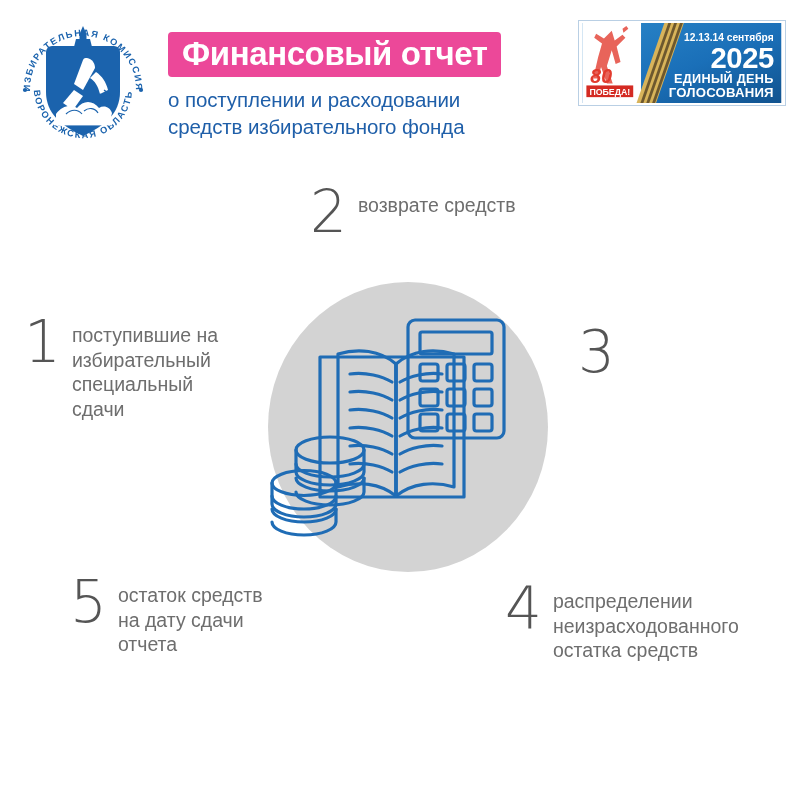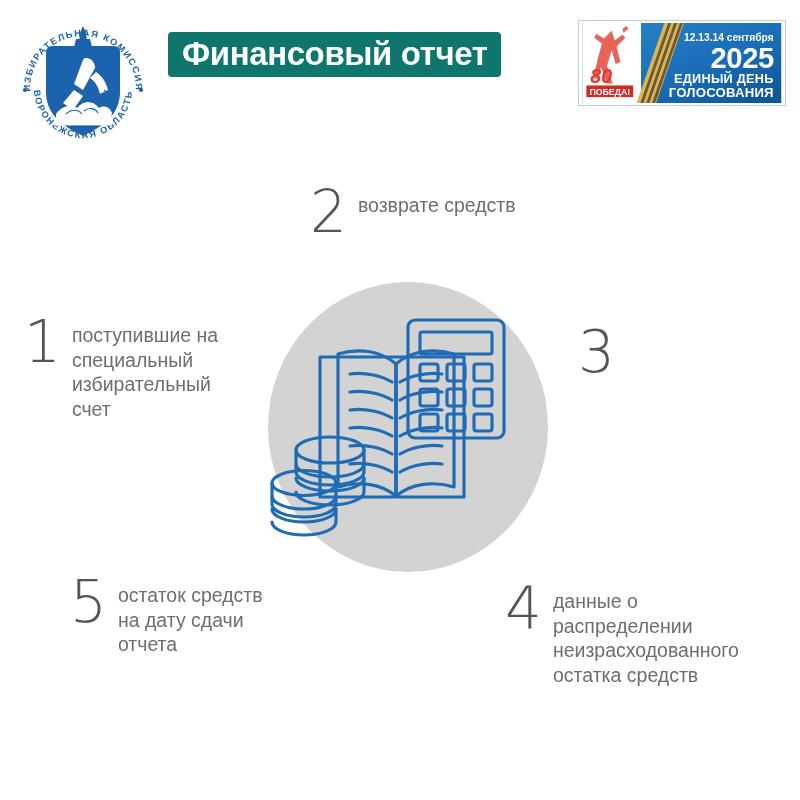--- a/index.html
+++ b/index.html
@@ -32,21 +32,21 @@
   .emblem svg { display: block; width: 150px; height: 150px; }
 
   
   .title-block {
     position: absolute;
     left: 168px; top: 32px;
     width: 400px;
   }
   .title-bar {
     display: inline-block;
-    background: #0f766e;
+    background: #ec4899;
     border-radius: 4px;
     padding: 5px 14px 7px 14px;
   }
   .title-bar .title-text {
     color: #ffffff;
     font-size: 33px;
     font-weight: bold;
     letter-spacing: -0.4px;
     line-height: 1.0;
     white-space: nowrap;
@@ -162,20 +162,24 @@
         <path d="M76 101 c5 -4 11 -3 14 2"></path>
       </g>
       <rect x="46" y="112" width="58" height="3.4" fill="#ffffff"></rect>
     </svg>
   </div>
 
   <div class="title-block">
     <div class="title-bar">
       <span class="title-text">Финансовый отчет</span>
     </div>
+    <div class="subtitle">
+      <span>о поступлении и расходовании</span>
+      <span>средств избирательного фонда</span>
+    </div>
   </div>
 
   <div class="vote-badge">
     <svg viewBox="0 0 204 82" xmlns="http://www.w3.org/2000/svg" aria-hidden="true">
       <defs>
         <linearGradient id="blueGrad" x1="0" y1="0" x2="1" y2="1">
           <stop offset="0%" stop-color="#2a86c9"></stop>
           <stop offset="55%" stop-color="#1a6fb8"></stop>
           <stop offset="100%" stop-color="#11538f"></stop>
         </linearGradient>
@@ -276,41 +280,40 @@
           <path d="M4 240 C4 247 18 253 36 253 C54 253 68 247 68 240 V227"></path>
         </g>
       </g>
     </svg>
   </div>
 
   <div class="item" id="item-1">
     <div class="num">1</div>
     <div class="txt">
       <span>поступившие на</span>
+      <span>избирательный</span>
       <span>специальный</span>
-      <span>избирательный</span>
-      <span>счет</span>
+      <span>сдачи</span>
     </div>
   </div>
 
   <div class="item" id="item-2">
     <div class="num">2</div>
     <div class="txt">
       <span>возврате средств</span>
     </div>
   </div>
 
   <div class="item" id="item-3">
     <div class="num">3</div>
   </div>
 
   <div class="item" id="item-4">
     <div class="num">4</div>
     <div class="txt">
-      <span>данные о</span>
       <span>распределении</span>
       <span>неизрасходованного</span>
       <span>остатка средств</span>
     </div>
   </div>
 
   <div class="item" id="item-5">
     <div class="num">5</div>
     <div class="txt">
       <span>остаток средств</span>

